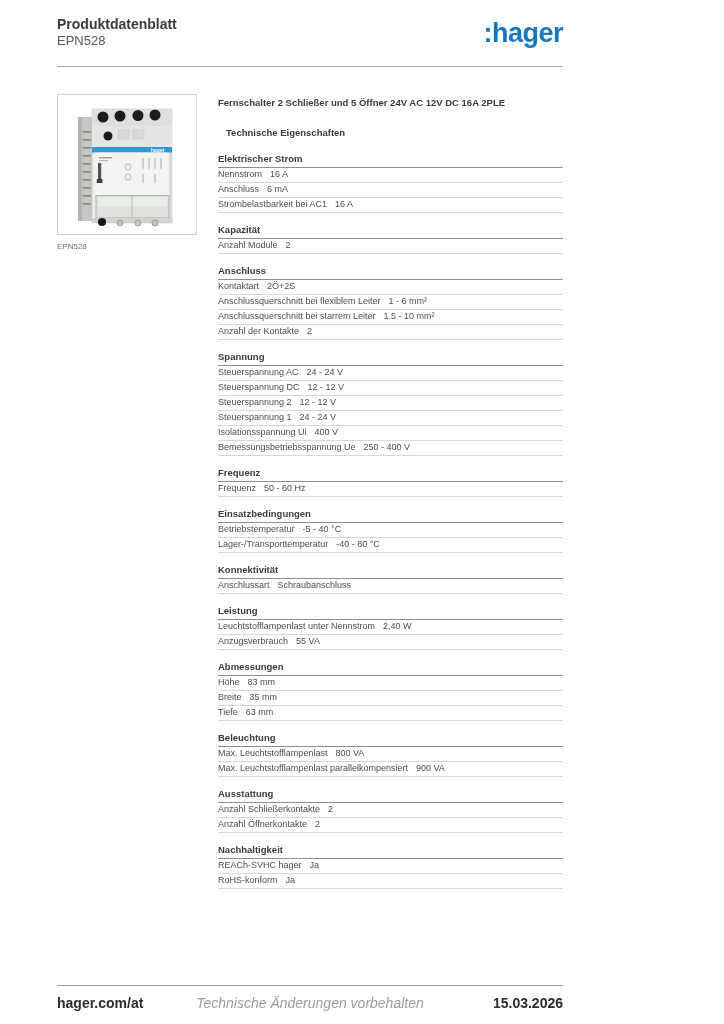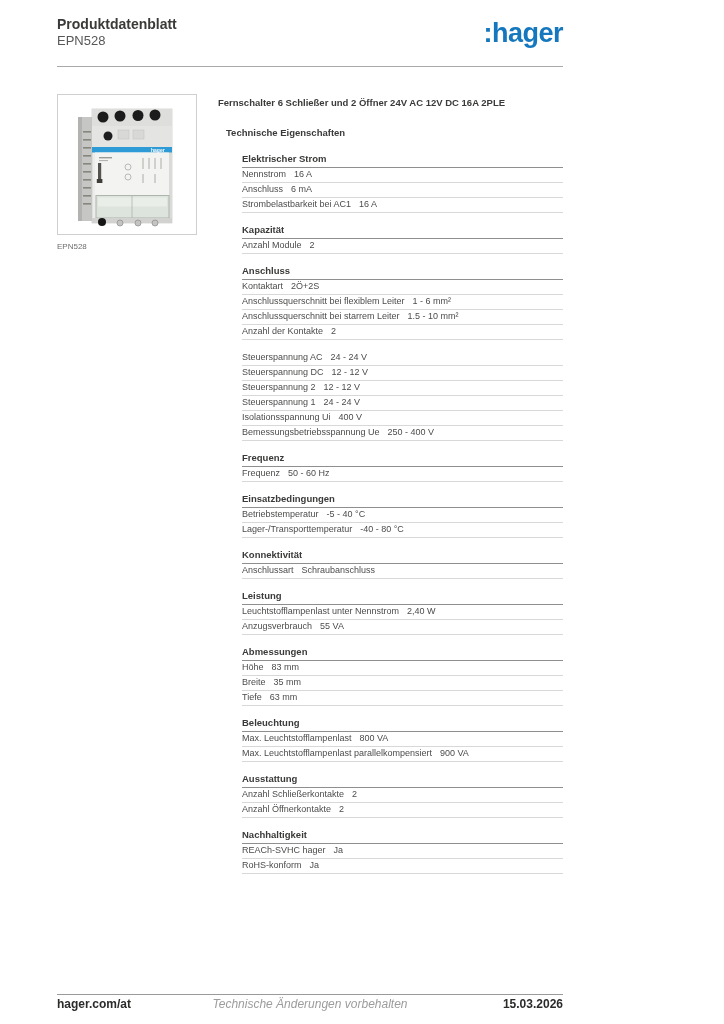--- a/index.html
+++ b/index.html
@@ -17,32 +17,32 @@
   
   main{display:flex;margin-top:27px;}
   .left-col{width:161px;flex:0 0 161px;}
   .image-box{width:138px;height:139px;border:1px solid #cfcfcf;background:#fff;
     display:flex;align-items:center;justify-content:center;}
   .image-caption{font-size:8px;color:#6e6e6d;margin-top:7px;}
   .specs-col{flex:1;padding-top:3px;min-width:0;}
   .product-title{font-size:9.5px;font-weight:bold;margin:0 0 19px 0;color:#3a3a39;}
   .specs-heading{font-size:9.5px;font-weight:bold;margin:0 0 15px 8px;color:#3a3a39;}
   
-  .spec-section{margin-bottom:11px;margin-left:24px;}
+  .spec-section{margin-bottom:11px;}
   .section-title{font-size:9.5px;font-weight:bold;color:#3a3a39;margin:0;
     padding-bottom:3px;border-bottom:1px solid #8f8f8f;line-height:11px;}
   .spec-row{display:flex;align-items:baseline;
     border-bottom:1px solid #d8d8d8;padding:1px 0 2px 0;font-size:9px;
     color:#4c4c4b;line-height:11px;}
   .spec-label{text-align:left;}
   .spec-value{text-align:right;white-space:nowrap;padding-left:8px;}
   
   footer{position:absolute;left:57px;right:57px;bottom:13px;
-    border-top:1px solid #9a9a9a;padding-top:2px;display:flex;
-    justify-content:space-between;align-items:baseline;font-size:12px;gap:32px;}
+    border-top:1px solid #9a9a9a;padding-top:9px;display:flex;
+    justify-content:space-between;align-items:baseline;font-size:14px;gap:32px;}
   .footer-left{font-weight:bold;color:#2b2b2a;text-decoration:none;}
   .footer-center{color:#9c9c9c;position:absolute;left:50%;transform:translateX(-50%);font-style:italic;}
   .footer-right{font-weight:bold;color:#2b2b2a;}
 </style>
 </head>
 <body>
 
 <div class="page">
 
   <header>
@@ -117,21 +117,21 @@
           <circle cx="44" cy="127" r="4" fill="#161616"></circle>
           <circle cx="62" cy="128" r="3" fill="#c4c4c2" stroke="#8a8a88" stroke-width="0.7"></circle>
           <circle cx="80" cy="128" r="3" fill="#c4c4c2" stroke="#8a8a88" stroke-width="0.7"></circle>
           <circle cx="97" cy="128" r="3" fill="#c4c4c2" stroke="#8a8a88" stroke-width="0.7"></circle>
         </svg>
       </div>
       <div class="image-caption">EPN528</div>
     </aside>
 
     <section class="specs-col">
-      <h2 class="product-title">Fernschalter 6 Schließer und 2 Öffner 24V AC 12V DC 16A 2PLE</h2>
+      <h2 class="product-title">Fernschalter 2 Schließer und 5 Öffner 24V AC 12V DC 16A 2PLE</h2>
       <h3 class="specs-heading">Technische Eigenschaften</h3>
       <div id="sections">
   <section class="spec-section">
     <h4 class="section-title">Elektrischer Strom</h4>
     <div class="rows">
   <div class="spec-row">
     <span class="spec-label">Nennstrom</span>
     <span class="spec-value">16 A</span>
   </div>
 
@@ -176,20 +176,21 @@
   </div>
 
   <div class="spec-row">
     <span class="spec-label">Anzahl der Kontakte</span>
     <span class="spec-value">2</span>
   </div>
 </div>
   </section>
 
   <section class="spec-section">
+    <h4 class="section-title">Spannung</h4>
     <div class="rows">
   <div class="spec-row">
     <span class="spec-label">Steuerspannung AC</span>
     <span class="spec-value">24 - 24 V</span>
   </div>
 
   <div class="spec-row">
     <span class="spec-label">Steuerspannung DC</span>
     <span class="spec-value">12 - 12 V</span>
   </div>

